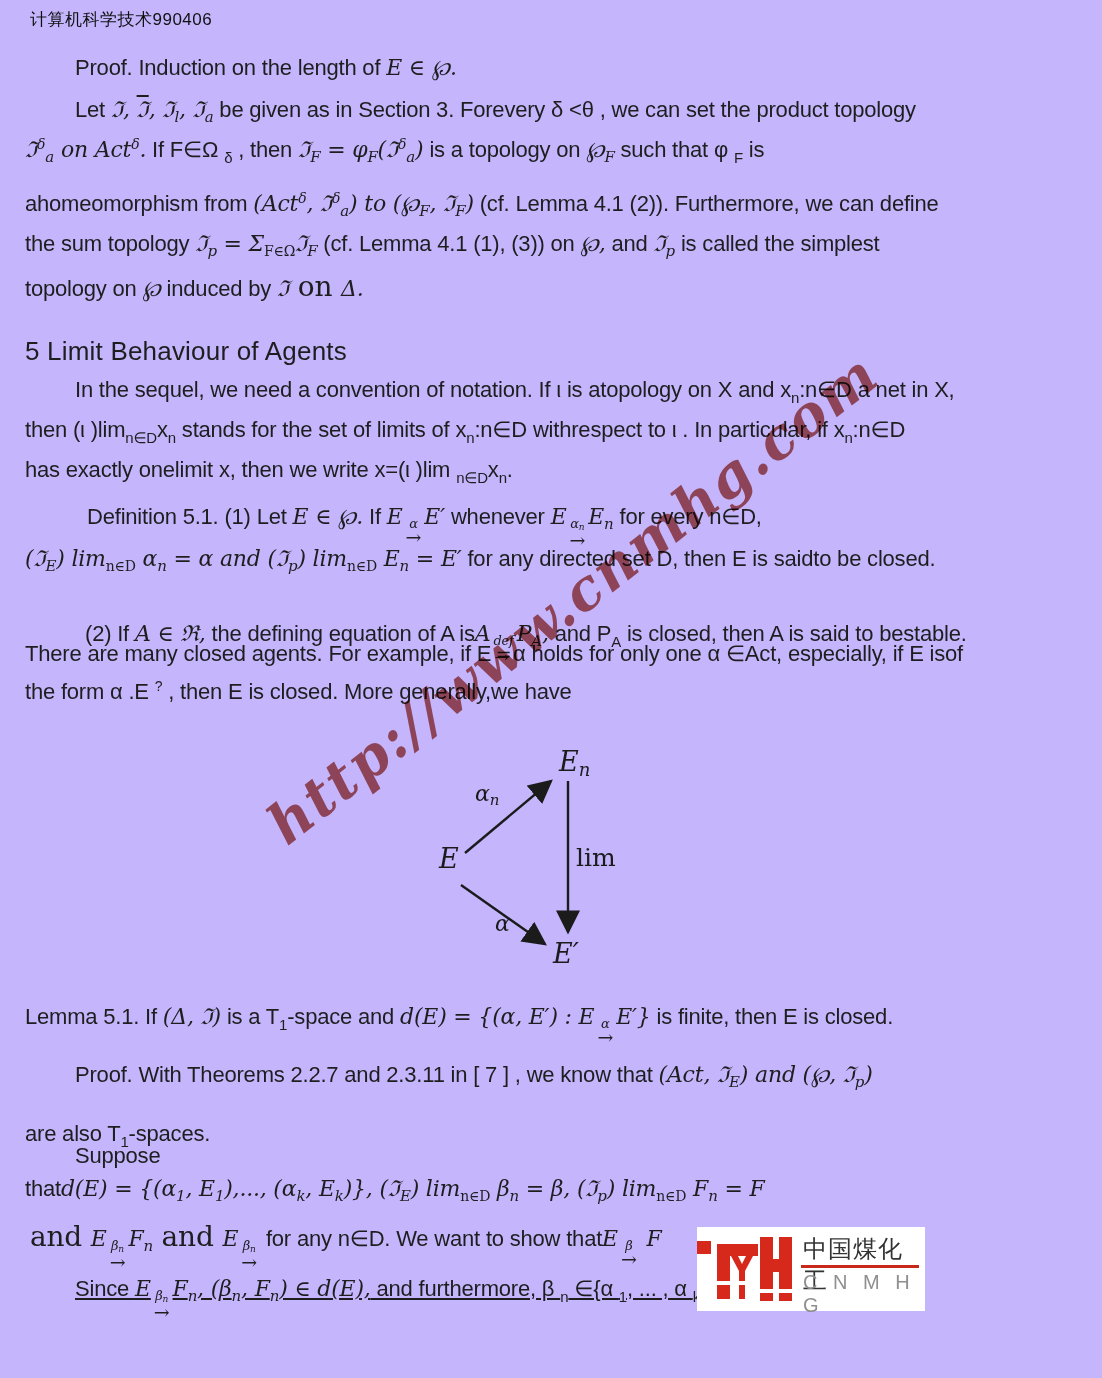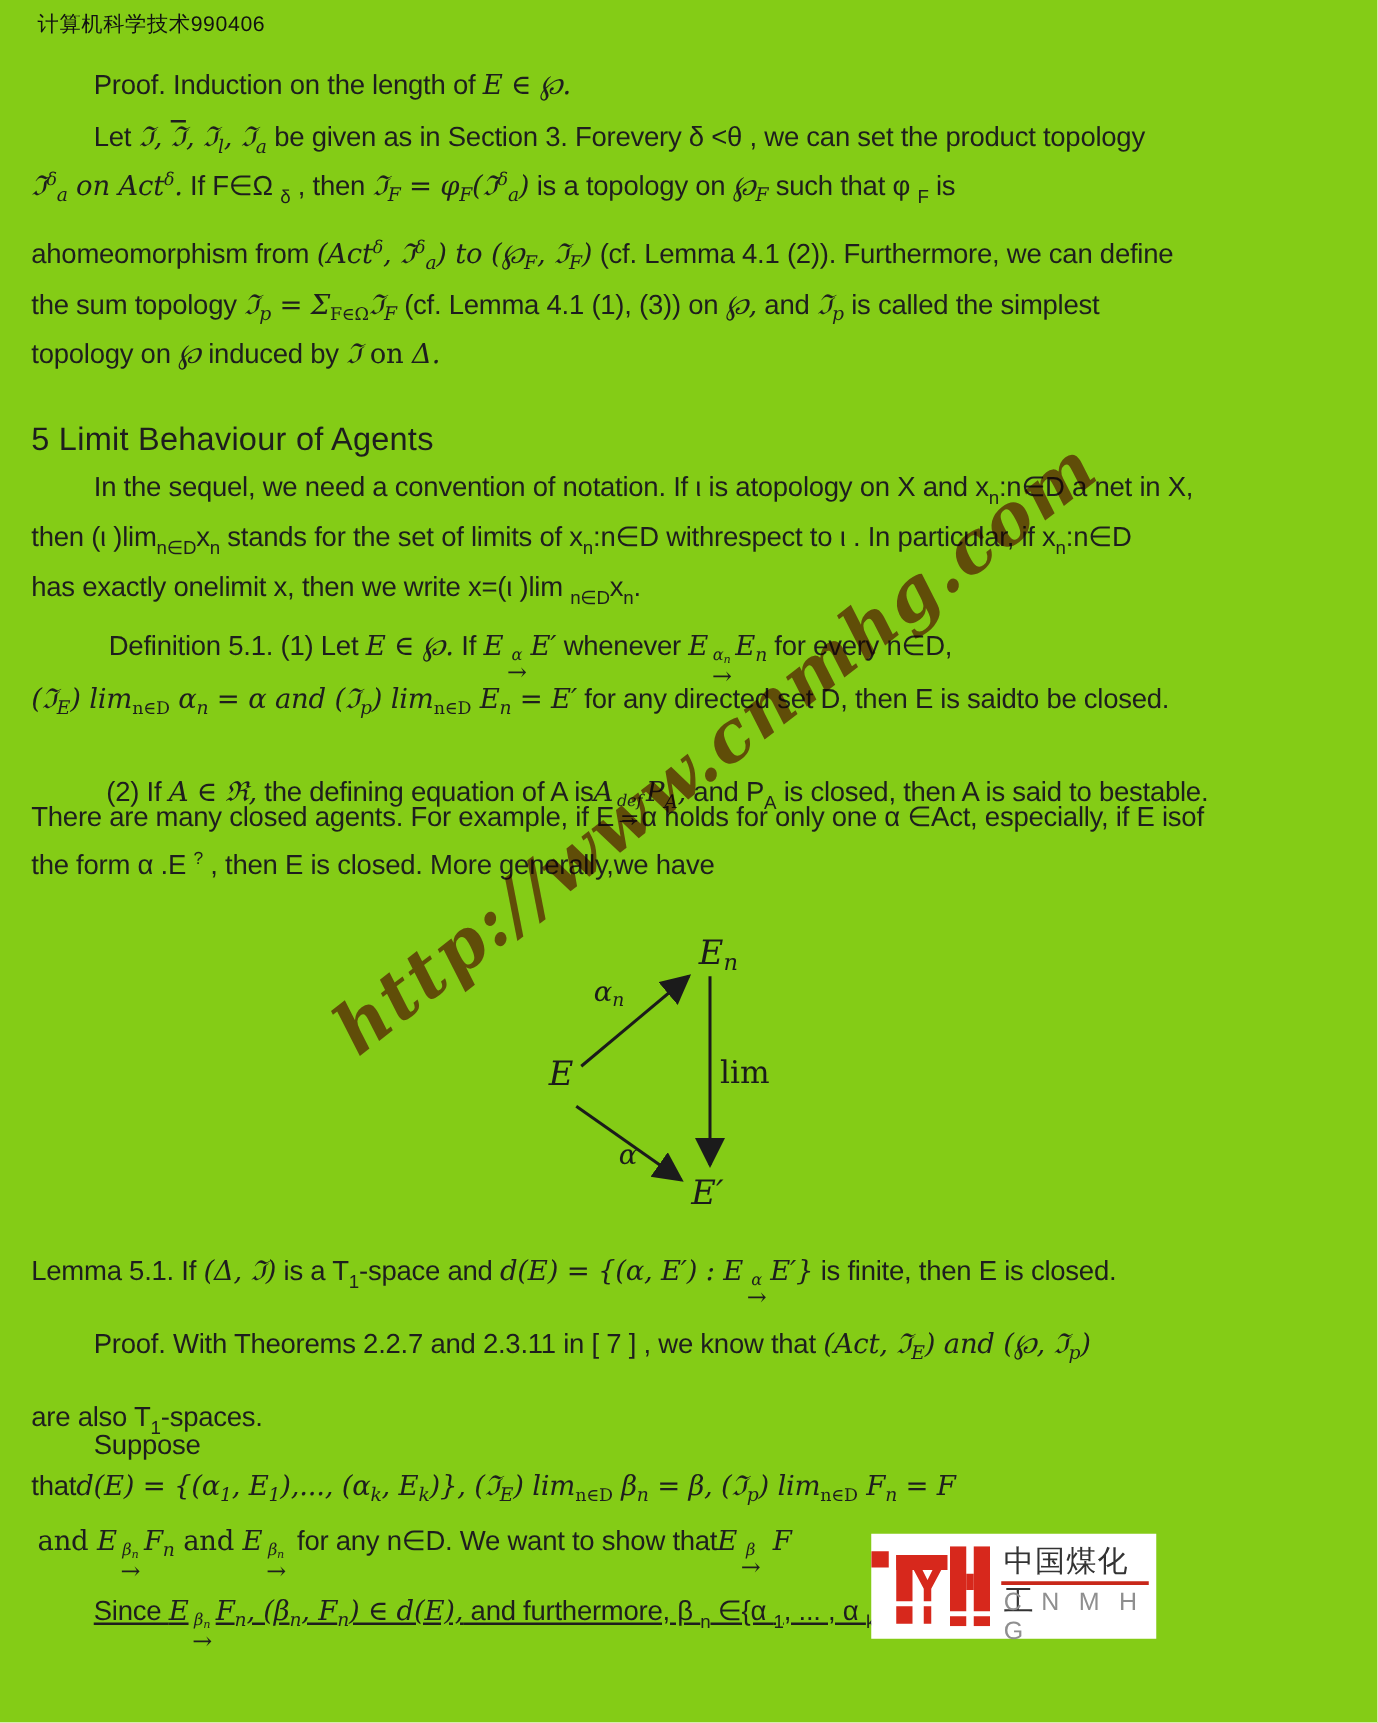--- a/index.html
+++ b/index.html
@@ -1,27 +1,27 @@
 <!DOCTYPE html>
 <html><head>
 <meta charset="utf-8">
 <style>
   html,body{margin:0;padding:0;background:#ffffff;}
   body{width:1102px;height:1378px;position:relative;overflow:hidden;
        font-family:"Liberation Sans",sans-serif;color:#1e1e1e;}
-  .page{position:absolute;inset:0;background:#84cc16;}
+  .page{position:absolute;inset:0;background:#c4b5fd;}
   .doc-header{position:absolute;left:30px;top:8px;font-size:17px;color:#111;letter-spacing:0.5px;}
   .ln{position:absolute;font-size:22px;line-height:1.2;white-space:nowrap;letter-spacing:-0.2px;}
   .heading{font-size:26px;font-weight:500;letter-spacing:0.2px;}
   
   .seg-p{font-family:"Liberation Sans",sans-serif;}
   .seg-h{font-family:"Liberation Sans",sans-serif;}
   .seg-m,.seg-sub,.seg-sup,.seg-mover{font-family:"DejaVu Serif",serif;font-style:italic;}
   .seg-m{font-size:22px;}
-  .seg-mr{font-family:"DejaVu Serif",serif;font-size:22px;font-style:normal;}
+  .seg-mr{font-family:"DejaVu Serif",serif;font-size:28px;font-style:normal;}
   .seg-mover{font-size:22px;text-decoration:overline;}
   .seg-sub{font-size:15px;vertical-align:-5px;}
   .seg-sup{font-size:14px;vertical-align:8px;}
   .seg-rsub{font-family:"DejaVu Serif",serif;font-style:normal;font-size:14px;vertical-align:-5px;}
   .seg-psub{font-size:15px;vertical-align:-6px;}
   .seg-psup{font-size:14px;vertical-align:8px;}
   .arr{display:inline-flex;flex-direction:column;align-items:center;vertical-align:-4px;
        margin:0 3px;font-family:"DejaVu Serif",serif;font-style:italic;}
   .arr-lbl{font-size:13px;line-height:12px;display:block;}
   .arr-lbl-sub{font-size:9px;vertical-align:-2px;}

